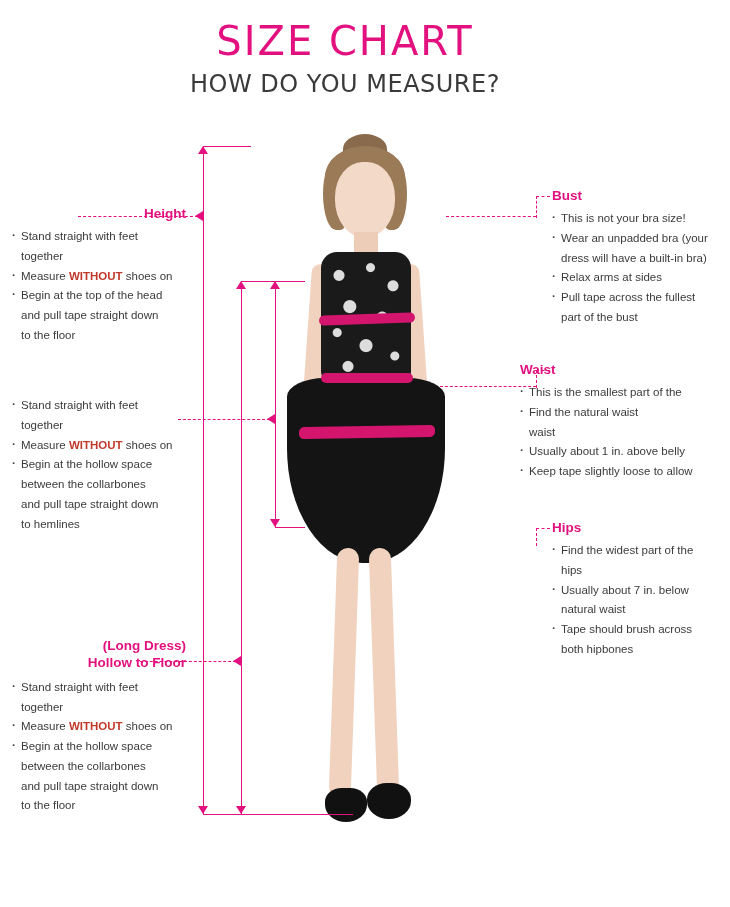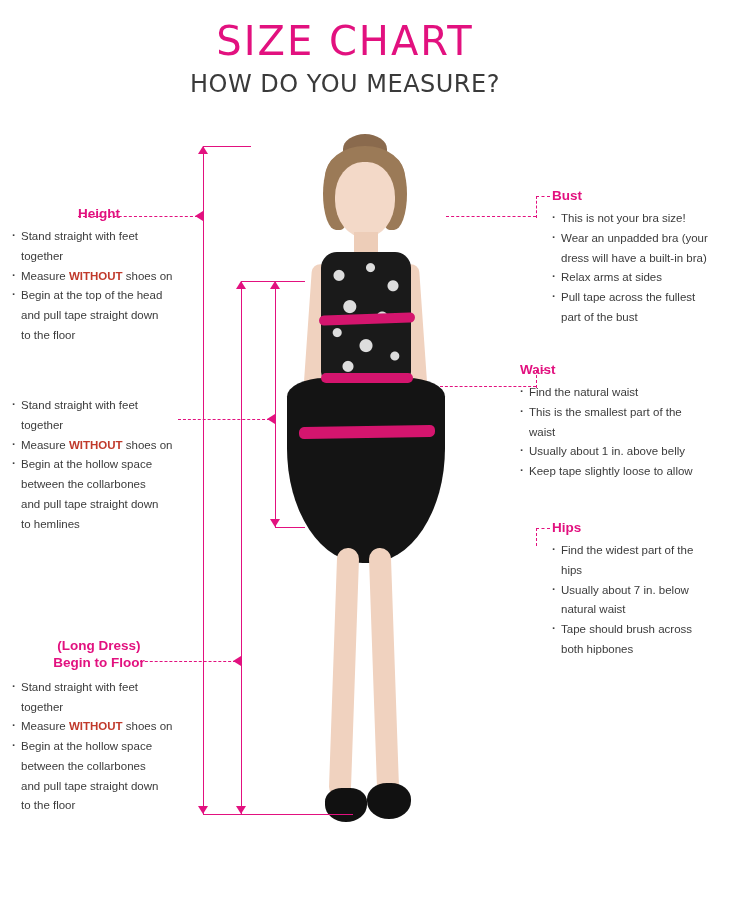--- a/index.html
+++ b/index.html
@@ -200,21 +200,21 @@
     top: -1px;
     color: #3b3b3b;
     font-weight: bold;
   }
   .block li.cont:before { content: ""; }
   .em-red {
     color: #c0392b;
     font-weight: bold;
   }
   .left-block { width: 176px; text-align: left; }
-  .left-block h3 { text-align: center; padding-right: 2px; }
+  .left-block h3 { text-align: right; padding-right: 2px; }
   .right-block { width: 180px; text-align: left; }
 </style>
 </head>
 <body>
 
 <div id="header">
   <h1 id="title">SIZE CHART</h1>
   <h2 id="subtitle">HOW DO YOU MEASURE?</h2>
 </div>
 
@@ -293,21 +293,21 @@
     <li>Begin at the hollow space</li>
     <li class="cont">between the collarbones</li>
     <li class="cont">and pull tape straight down</li>
     <li class="cont">to hemlines</li>
   </ul>
 </div>
 
 <div class="block left-block" style="left:12px; top:638px;">
   <h3 class="two-line">
     <span>(Long Dress)</span><br>
-    <span>Begin to Floor</span>
+    <span>Hollow to Floor</span>
   </h3>
   <ul>
     <li>Stand straight with feet</li>
     <li class="cont">together</li>
     <li>Measure <span class="em-red">WITHOUT</span> shoes on</li>
     <li>Begin at the hollow space</li>
     <li class="cont">between the collarbones</li>
     <li class="cont">and pull tape straight down</li>
     <li class="cont">to the floor</li>
   </ul>
@@ -321,22 +321,22 @@
     <li class="cont">dress will have a built-in bra)</li>
     <li>Relax arms at sides</li>
     <li>Pull tape across the fullest</li>
     <li class="cont">part of the bust</li>
   </ul>
 </div>
 
 <div class="block right-block" style="left:520px; top:362px;">
   <h3>Waist</h3>
   <ul>
+    <li>This is the smallest part of the</li>
     <li>Find the natural waist</li>
-    <li>This is the smallest part of the</li>
     <li class="cont">waist</li>
     <li>Usually about 1 in. above belly</li>
     <li>Keep tape slightly loose to allow</li>
   </ul>
 </div>
 
 <div class="block right-block" style="left:552px; top:520px;">
   <h3>Hips</h3>
   <ul>
     <li>Find the widest part of the</li>

